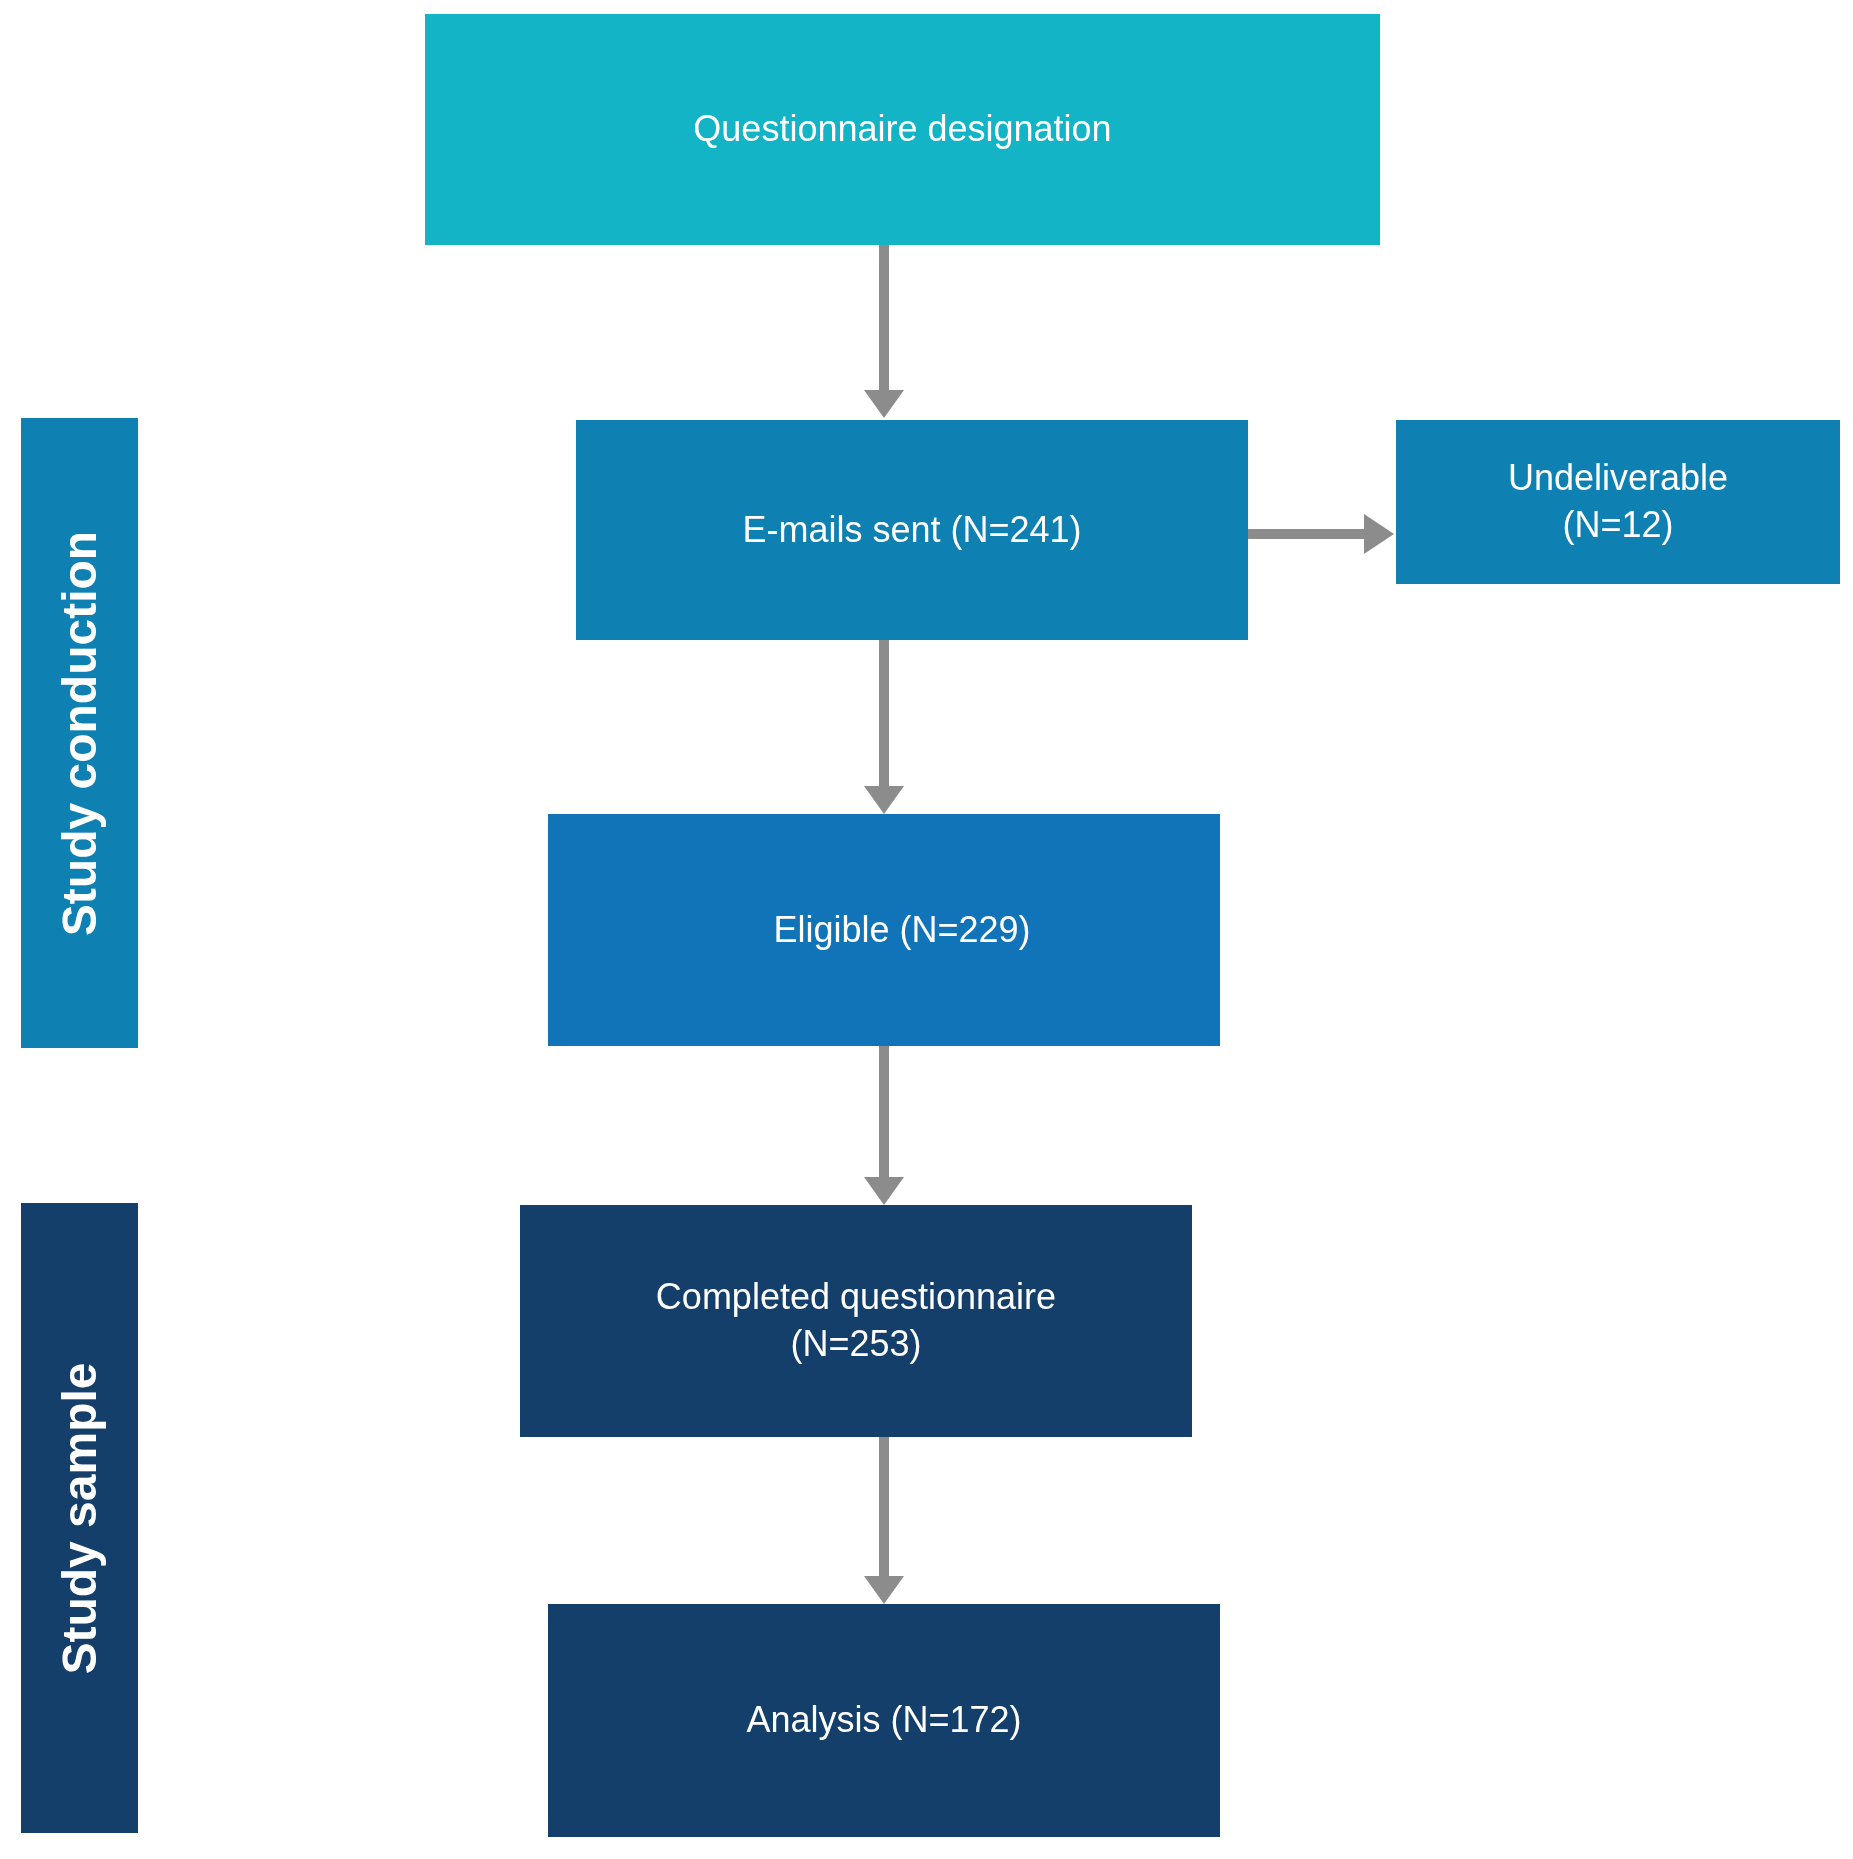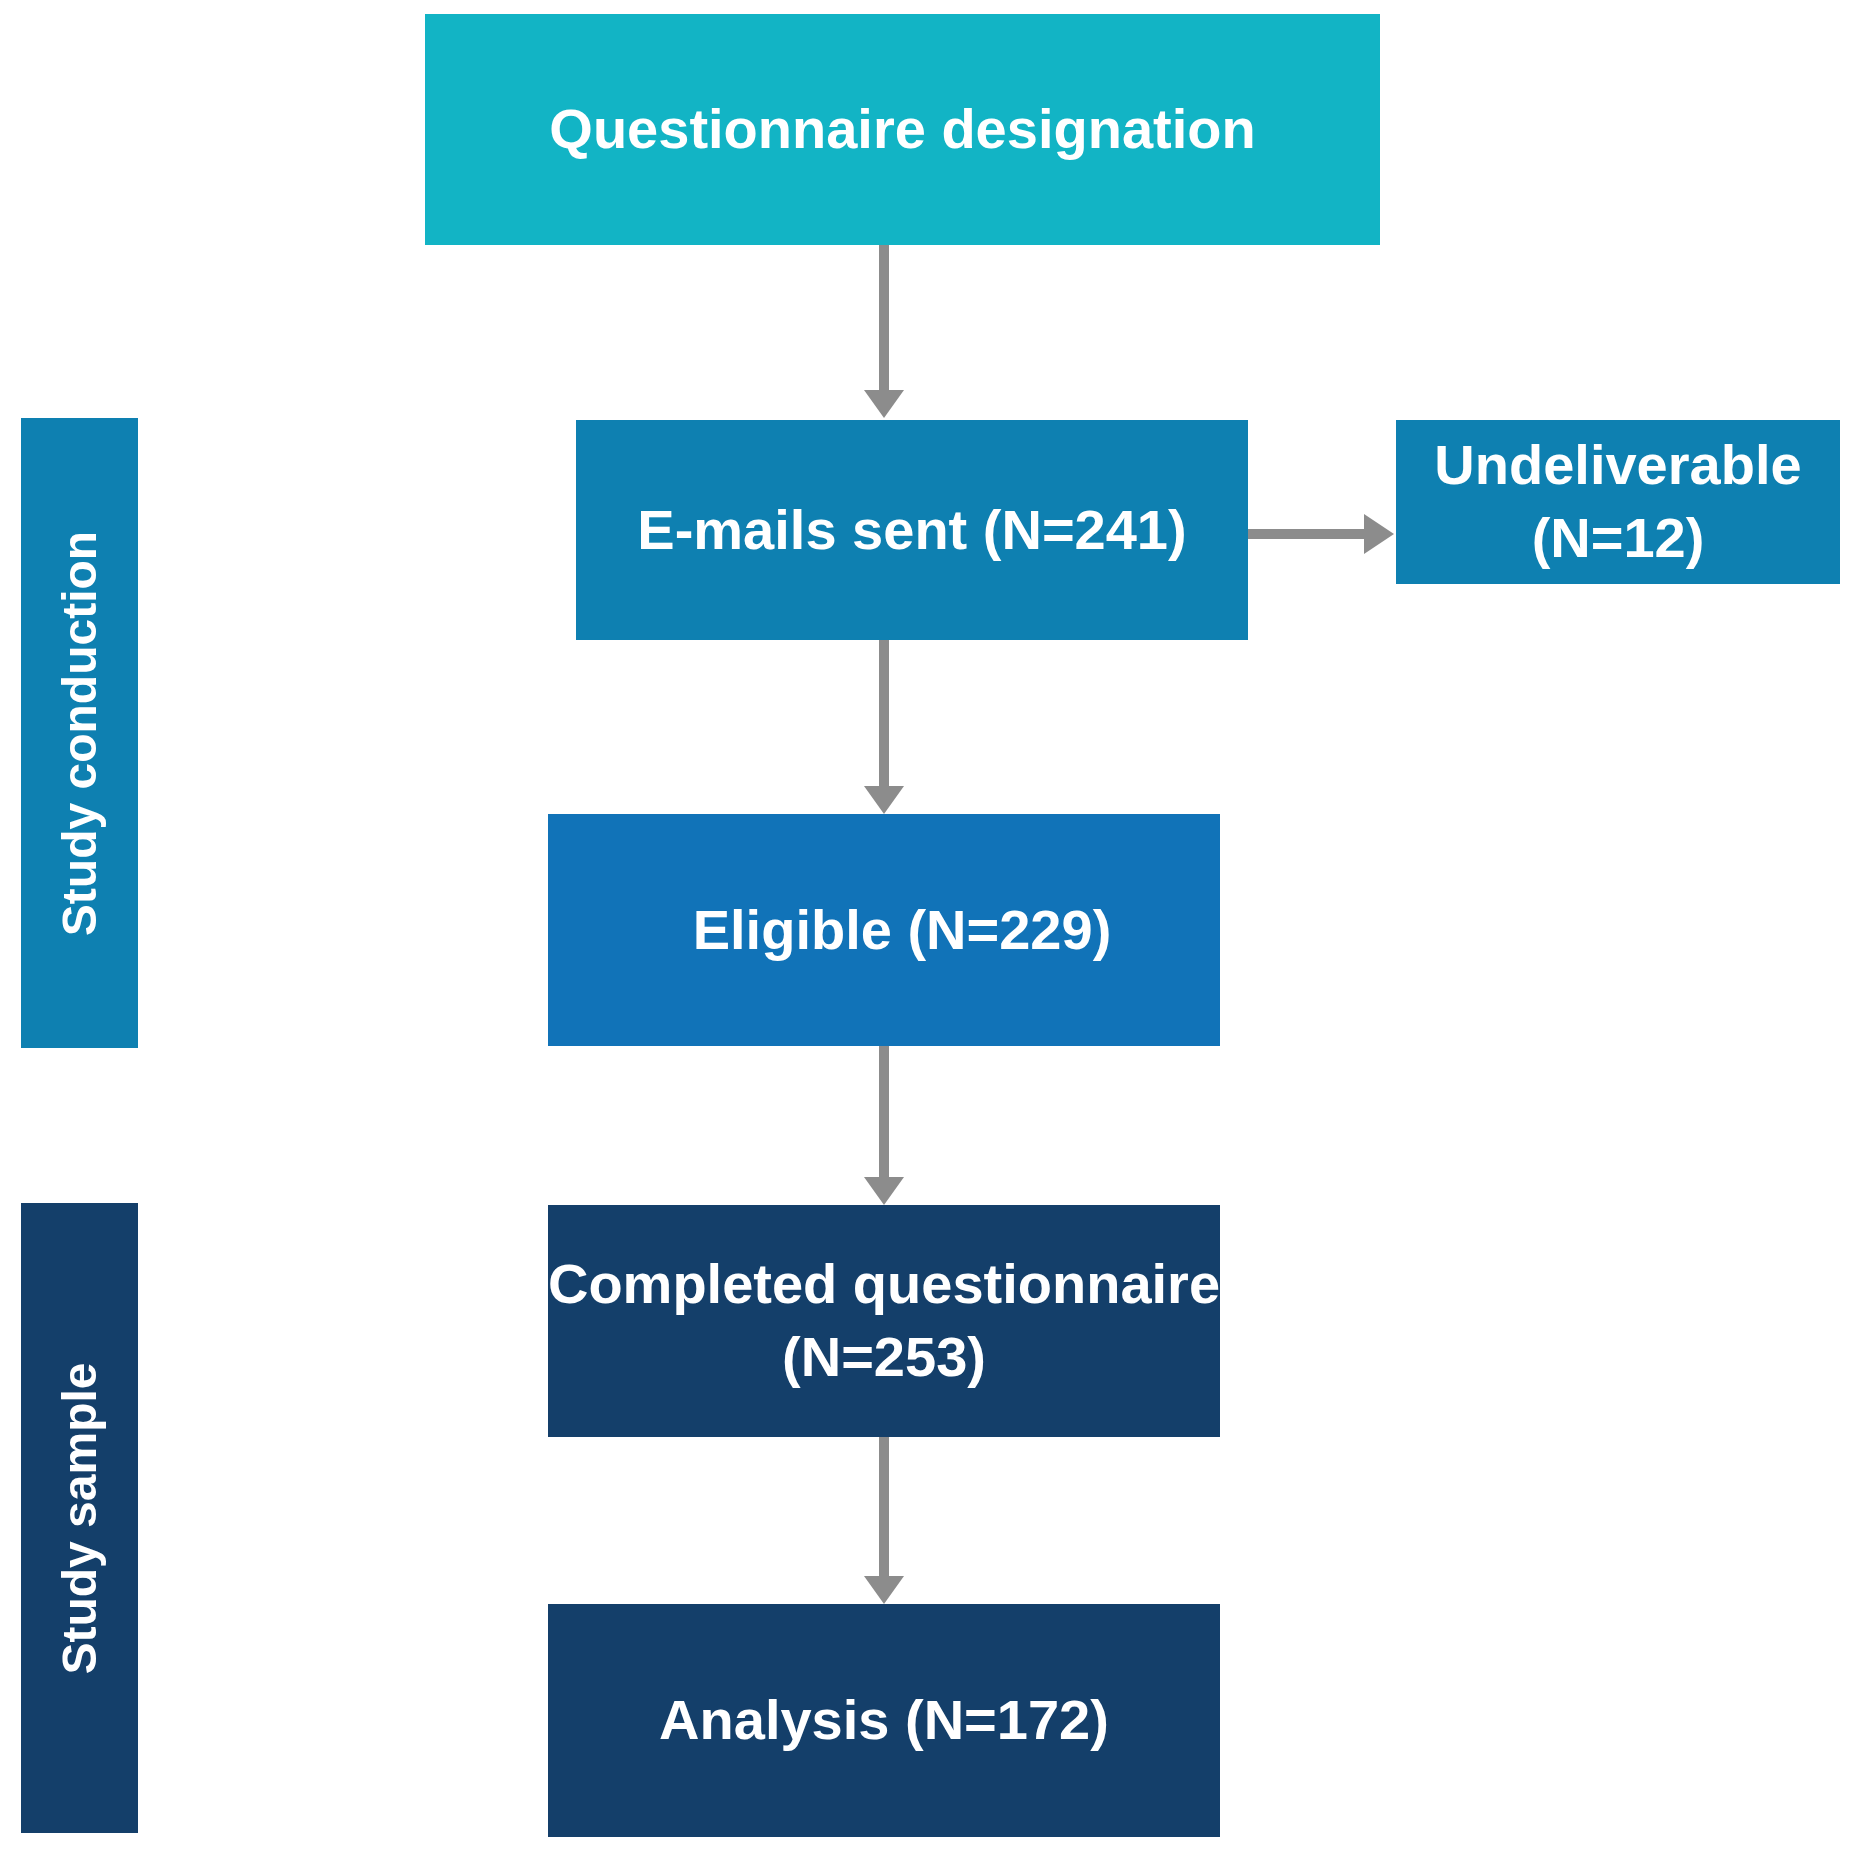--- a/index.html
+++ b/index.html
@@ -33,31 +33,31 @@
   .arrow-head { fill: var(--arrow-gray); }
 
   .box {
     position: absolute;
     display: flex;
     flex-direction: column;
     align-items: center;
     justify-content: center;
     text-align: center;
     color: var(--text-white);
-    font-weight: bold;
-    font-size: 56px;
+    font-weight: normal;
+    font-size: 36px;
     line-height: 1.3;
   }
   .box span { display: block; white-space: nowrap; }
 
   #top-box        { left: 425px;  top: 14px;   width: 955px; height: 231px; background: var(--teal); }
   #emails-box     { left: 548px;  top: 420px;  width: 672px; height: 220px; background: var(--mid-blue); margin-left: 28px; }
   #undeliv-box    { left: 1396px; top: 420px;  width: 444px; height: 164px; background: var(--mid-blue); }
   #eligible-box   { left: 548px;  top: 814px;  width: 672px; height: 232px; background: var(--bright-blue); padding-left: 36px; }
-  #completed-box  { left: 548px;  top: 1205px; width: 672px; height: 232px; background: var(--navy); }
+  #completed-box  { left: 520px;  top: 1205px; width: 672px; height: 232px; background: var(--navy); }
   #analysis-box   { left: 548px;  top: 1604px; width: 672px; height: 233px; background: var(--navy); }
 
   .phase-bar {
     position: absolute;
     left: 21px;
     width: 117px;
     display: flex;
     align-items: center;
     justify-content: center;
     color: var(--text-white);

